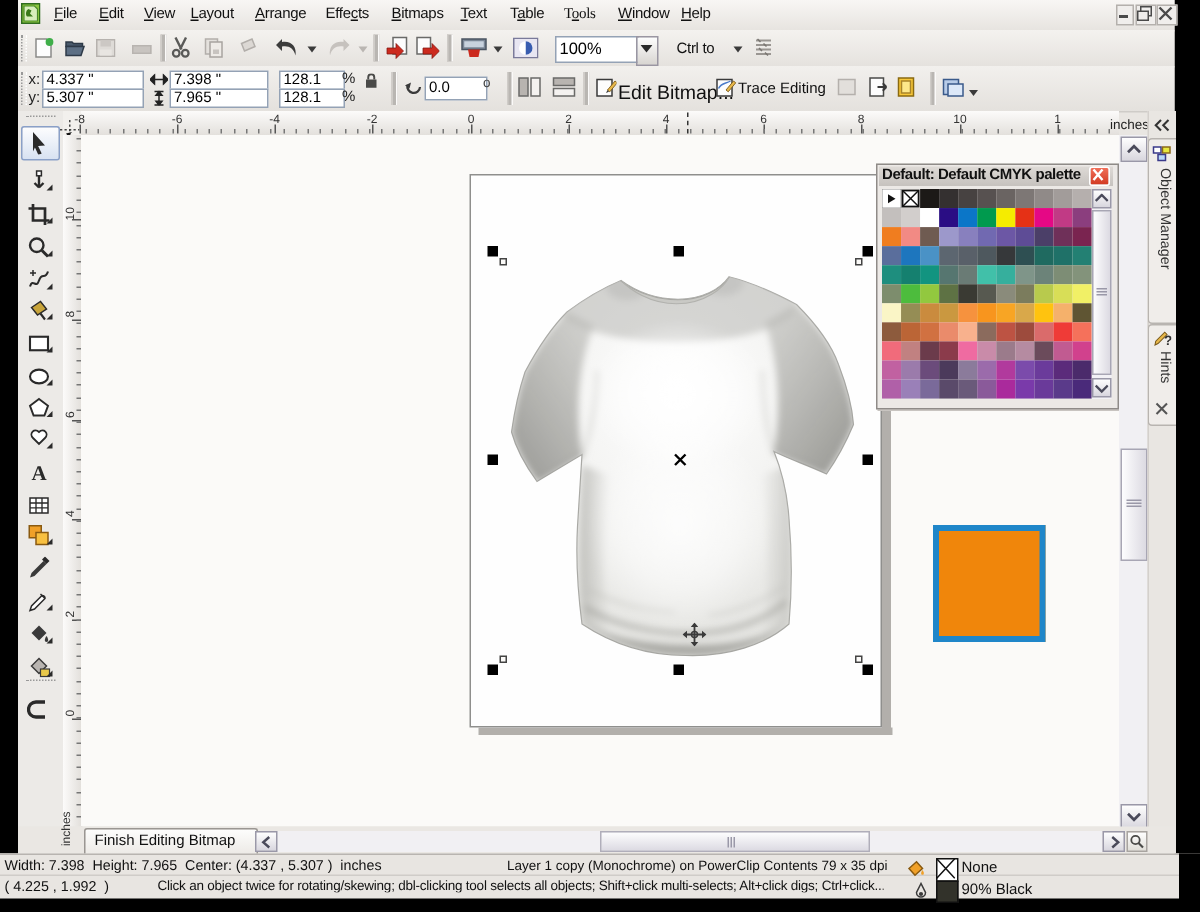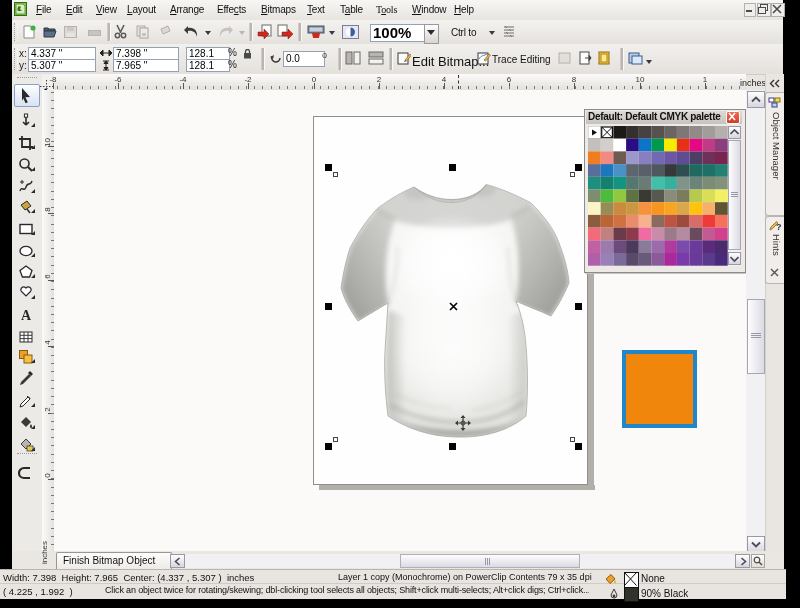--- a/index.html
+++ b/index.html
@@ -100,21 +100,21 @@
 <rect x="1" y="1" width="16" height="7" fill="#7a8696" stroke="#4a5462"></rect>
 <rect x="2.5" y="2.5" width="13" height="4" fill="#c8d2de"></rect>
 <path d="M5 8h8l-1 5h-6z" fill="#cc2a1e"></path>
   </svg>
 <div class="a" style="left:329px;top:31px;width:0;height:0;border:3px solid transparent;border-top:4px solid #3a3a3a;"></div>
 <svg class="a" style="left:342px;top:25px;" width="17" height="14" viewBox="0 0 17 14">
 <rect x="0.5" y="0.5" width="16" height="13" fill="#e8e6f2" stroke="#7a7a9a"></rect>
 <circle cx="8.5" cy="7" r="4.5" fill="#fff"></circle>
 <path d="M8.5 2.5a4.5 4.5 0 010 9z" fill="#385cb0"></path>
   </svg>
-<div class="fld" style="left:370px;top:24px;width:50px;height:16px;line-height:16px;font-size:15px;font-weight:bold;">100%</div>
+<div class="fld" style="left:370px;top:24px;width:50px;height:16px;line-height:16px;font-size:11px;">100%</div>
 <div class="a" style="left:424px;top:24px;width:13px;height:18px;background:linear-gradient(#fdfdfd,#d8d5d1);border:1px solid #9a96a2;"></div>
 <svg class="a" style="left:427px;top:30px;" width="8" height="6" viewBox="0 0 8 6">
     <path d="M0 0l4 5 4-5z" fill="#2a2a2a"></path>
   </svg>
 <div class="a menu" style="left:451px;top:27px;">Ctrl to</div>
 <div class="a" style="left:489px;top:31px;width:0;height:0;border:3px solid transparent;border-top:4px solid #3a3a3a;"></div>
 <svg class="a" style="left:503px;top:25px;" width="12" height="13" viewBox="0 0 12 13">
 <path d="M1 2h10M1 5h10M1 8h10M1 11h10" stroke="#9a9692" stroke-width="1.4"></path>
 <path d="M2 1l2 2M6 4l2 2M3 7l2 2M7 10l2 2" stroke="#7a7672" stroke-width="1"></path>
   </svg>
@@ -725,21 +725,21 @@
 <svg class="a" style="left:768px;top:219px;" width="13" height="13" viewBox="0 0 13 13">
 <path d="M2 11l2-1 6-6-1.5-1.5-6 6z" fill="#e8b84a" stroke="#7a5a1a" stroke-width="0.7"></path>
 <text x="8" y="11" font-size="9" font-weight="bold" fill="#333">?</text>
   </svg>
 <div class="a" style="left:766px;top:234px;width:16px;height:34px;font-size:9.5px;color:#333;writing-mode:vertical-rl;">Hints</div>
 <svg class="a" style="left:770px;top:268px;" width="9" height="9" viewBox="0 0 9 9">
 <path d="M1 1l7 7M8 1L1 8" stroke="#555" stroke-width="1.4"></path>
   </svg>
 <div class="a" style="left:12px;top:551px;width:771px;height:18px;background:#eae7e3;"></div>
 <div class="a" style="left:56px;top:552px;width:114px;height:17px;background:linear-gradient(#fdfdfc,#ece9e5);border:1px solid #9a9692;border-bottom:none;border-radius:2px 2px 0 0;"></div>
-<div class="a" style="left:63px;top:555px;font-size:10px;color:#111;white-space:nowrap;">Finish Bitmap Object</div>
+<div class="a" style="left:63px;top:555px;font-size:10px;color:#111;white-space:nowrap;">Finish Editing Bitmap</div>
 <div class="a" style="left:170px;top:554px;width:565px;height:14px;background:#f1f0f3;"></div>
 <div class="a" style="left:170px;top:554px;width:15px;height:14px;background:linear-gradient(#fefefe,#d8d6de);border:1px solid #9a98a8;box-sizing:border-box;"></div>
 <svg class="a" style="left:174px;top:557px;" width="7" height="9" viewBox="0 0 7 9">
     <path d="M5.5 1L1.5 4.5 5.5 8" stroke="#4a4a5a" stroke-width="1.6" fill="none"></path>
   </svg>
 <div class="a" style="left:735px;top:554px;width:15px;height:14px;background:linear-gradient(#fefefe,#d8d6de);border:1px solid #9a98a8;box-sizing:border-box;"></div>
 <svg class="a" style="left:740px;top:557px;" width="7" height="9" viewBox="0 0 7 9">
     <path d="M1.5 1l4 3.5L1.5 8" stroke="#4a4a5a" stroke-width="1.6" fill="none"></path>
   </svg>
 <div class="a" style="left:400px;top:554px;width:180px;height:14px;background:linear-gradient(#fdfdfe,#dcdae2);border:1px solid #b0aeba;box-sizing:border-box;"></div>

